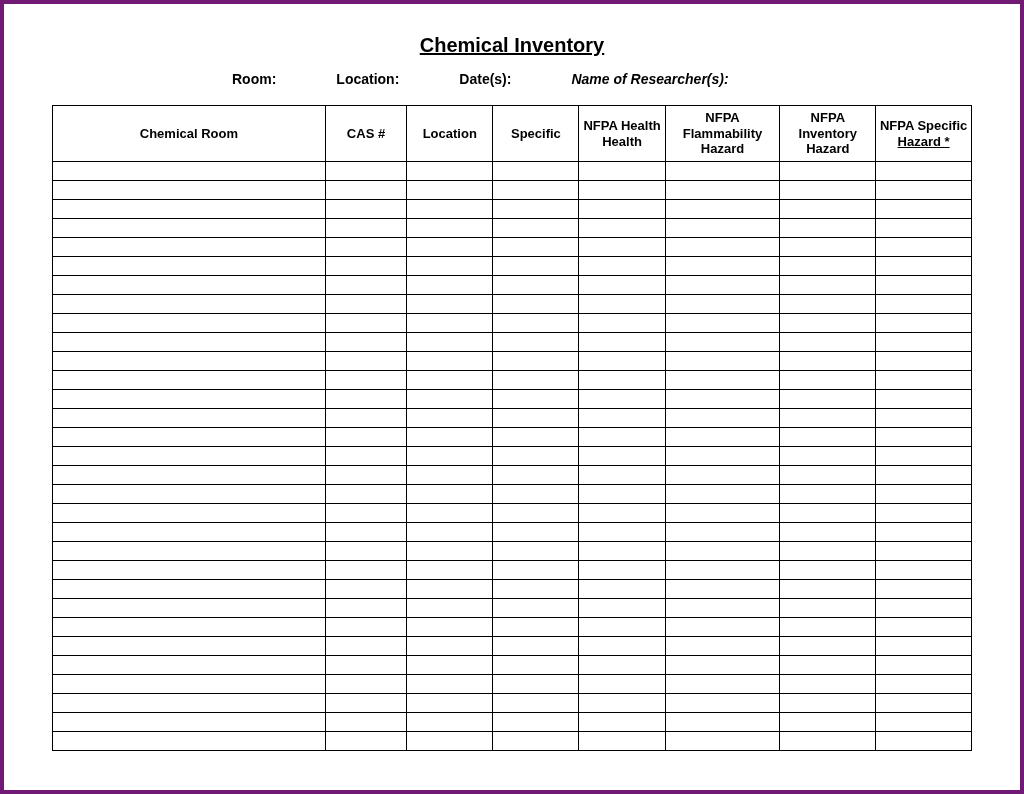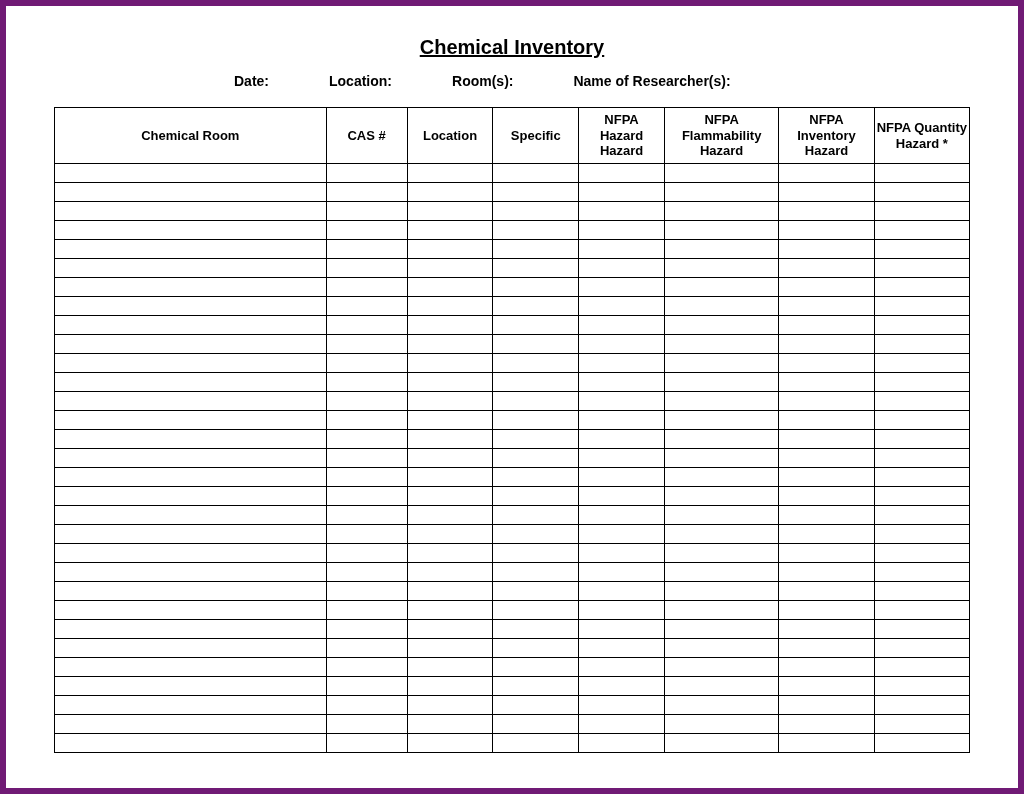--- a/index.html
+++ b/index.html
@@ -7,41 +7,41 @@
     margin: 0;
     padding: 0;
     font-family: Arial, sans-serif;
     background: #fff;
     width: 1024px;
     height: 794px;
   }
   .frame {
     width: 1024px;
     height: 794px;
-    border: 6px solid #701a75;
+    border: 4px solid #701a75;
     padding: 30px 48px 30px 48px;
     background: #fff;
   }
   .title {
     text-align: center;
     font-weight: bold;
     font-size: 20px;
     text-decoration: underline;
     margin-bottom: 14px;
   }
   .meta {
     font-weight: bold;
     font-size: 14px;
     margin-bottom: 18px;
     display: flex;
     gap: 0;
     padding-left: 180px;
   }
   .meta span { margin-right: 60px; }
-  .meta span:last-child { margin-right: 0; }
+  .meta span:last-child { margin-right: 0; font-style: italic; }
   table {
     border-collapse: collapse;
     width: 100%;
     table-layout: fixed;
   }
   th, td {
     border: 1px solid #000;
     padding: 0;
   }
   th {
@@ -57,57 +57,57 @@
     height: 19px;
   }
   .col-name  { width: 28.5%; }
   .col-cas   { width: 8.5%; }
   .col-qty   { width: 9%; }
   .col-loc   { width: 9%; }
   .col-h     { width: 9%; }
   .col-f     { width: 12%; }
   .col-r     { width: 10%; }
   .col-s     { width: 10%; }
-  .hazard-star { }
+  .hazard-star { text-decoration: underline; }
 </style>
 </head>
 <body>
 
 <div class="frame">
   <div class="title">Chemical Inventory</div>
 
   <div class="meta">
-    <span>Date:</span>
+    <span>Room:</span>
     <span>Location:</span>
-    <span>Room(s):</span>
+    <span>Date(s):</span>
     <span>Name of Researcher(s):</span>
   </div>
 
   <table>
     <colgroup>
       <col class="col-name">
         <col class="col-cas">
         <col class="col-qty">
         <col class="col-loc">
       <col class="col-h">
         <col class="col-f">
         <col class="col-r">
         <col class="col-s">
     </colgroup>
     <thead>
       <tr>
         <th>Chemical Room</th>
         <th>CAS #</th>
         <th>Location</th>
         <th>Specific</th>
-        <th>NFPA Hazard Hazard</th>
+        <th>NFPA Health Health</th>
         <th>NFPA Flammability Hazard</th>
         <th>NFPA Inventory Hazard</th>
         <th>
-          <span>NFPA Quantity</span><br>
+          <span>NFPA Specific</span><br>
           <span class="hazard-star">Hazard *</span>
         </th>
       </tr>
     </thead>
     <tbody id="table-body">
         <tr>
           <td></td>
           <td></td>
           <td></td>
           <td></td>

